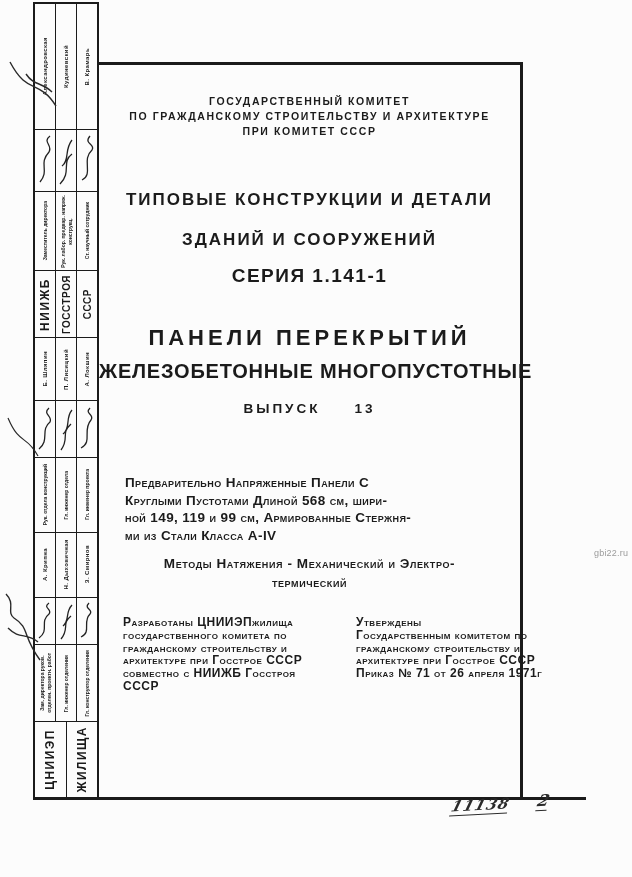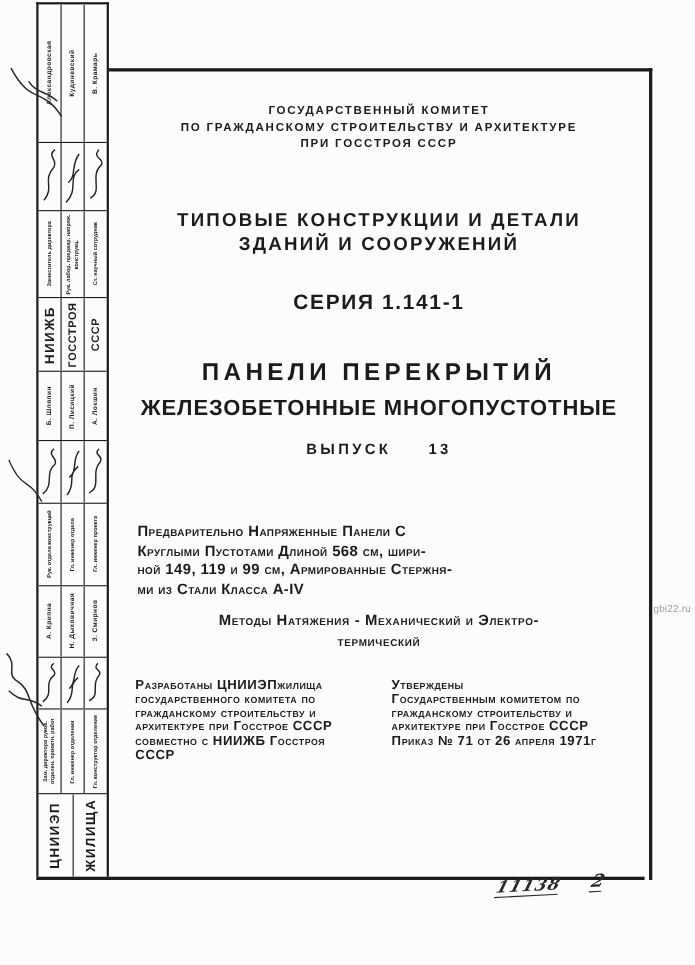--- a/index.html
+++ b/index.html
@@ -34,21 +34,21 @@
   .h-org1{height:67px;}
   .h-names2{height:63px;}
   .h-sig2{height:57px;}
   .h-titles2{height:75px;}
   .h-names3{height:65px;}
   .h-sig3{height:48px;}
   .h-titles3{height:77px;}
   .h-org2{height:75px;}
 
   
-  .frame{position:absolute;left:99px;top:62px;width:494px;height:738px;
+  .frame{position:absolute;left:99px;top:62px;width:424px;height:738px;
          border-top:3px solid var(--ink);border-right:3px solid var(--ink);background:transparent;}
   .bottom-rule{position:absolute;left:33px;top:797px;width:553px;height:3px;background:var(--ink);}
 
   
   .cline{position:absolute;left:0;right:0;text-align:center;white-space:nowrap;font-weight:700;}
   .committee{font-size:10.5px;letter-spacing:1.6px;}
   .doctype{font-size:17px;letter-spacing:2px;text-align:center;}
   .series{font-size:19px;letter-spacing:1.5px;}
   .title1{font-size:22px;letter-spacing:4px;}
   .title2{font-size:20px;letter-spacing:.8px;}
@@ -235,24 +235,24 @@
     <path d="M36 56 C24 34 18 46 6 18" fill="none" stroke="#2a2a2a" stroke-width="1.2"></path>
   </svg>
   <svg class="scrawl" style="left:0px;top:588px;" width="44" height="78" viewBox="0 0 44 78">
     <path d="M40 72 C22 48 30 40 14 30 C6 24 16 16 6 6 M38 54 C26 44 20 52 8 40" fill="none" stroke="#2a2a2a" stroke-width="1.4"></path>
   </svg>
 
   <div class="frame">
 
     <div class="cline committee" style="top:30px;">ГОСУДАРСТВЕННЫЙ  КОМИТЕТ</div>
     <div class="cline committee" style="top:45px;">ПО ГРАЖДАНСКОМУ СТРОИТЕЛЬСТВУ И АРХИТЕКТУРЕ</div>
-    <div class="cline committee" style="top:60px;">ПРИ  ГОССТРОЯ  СССР</div>
+    <div class="cline committee" style="top:60px;">ПРИ  КОМИТЕТ  СССР</div>
 
     <div class="cline doctype" style="top:125px;">ТИПОВЫЕ КОНСТРУКЦИИ И ДЕТАЛИ</div>
-    <div class="cline doctype" style="top:147px;">ЗДАНИЙ И СООРУЖЕНИЙ</div>
+    <div class="cline doctype" style="top:165px;">ЗДАНИЙ И СООРУЖЕНИЙ</div>
 
     <div class="cline series" style="top:200px;">СЕРИЯ 1.141-1</div>
 
     <div class="cline title1" style="top:260px;">ПАНЕЛИ  ПЕРЕКРЫТИЙ</div>
     <div class="cline title2" style="top:295px;">ЖЕЛЕЗОБЕТОННЫЕ МНОГОПУСТОТНЫЕ</div>
 
     <div class="issue" style="position:absolute;left:0;right:0;top:336px;">
       <span>ВЫПУСК</span>
       <span>13</span>
     </div>

